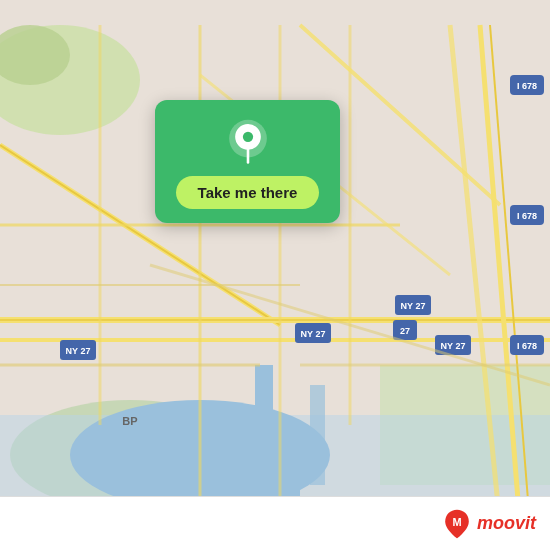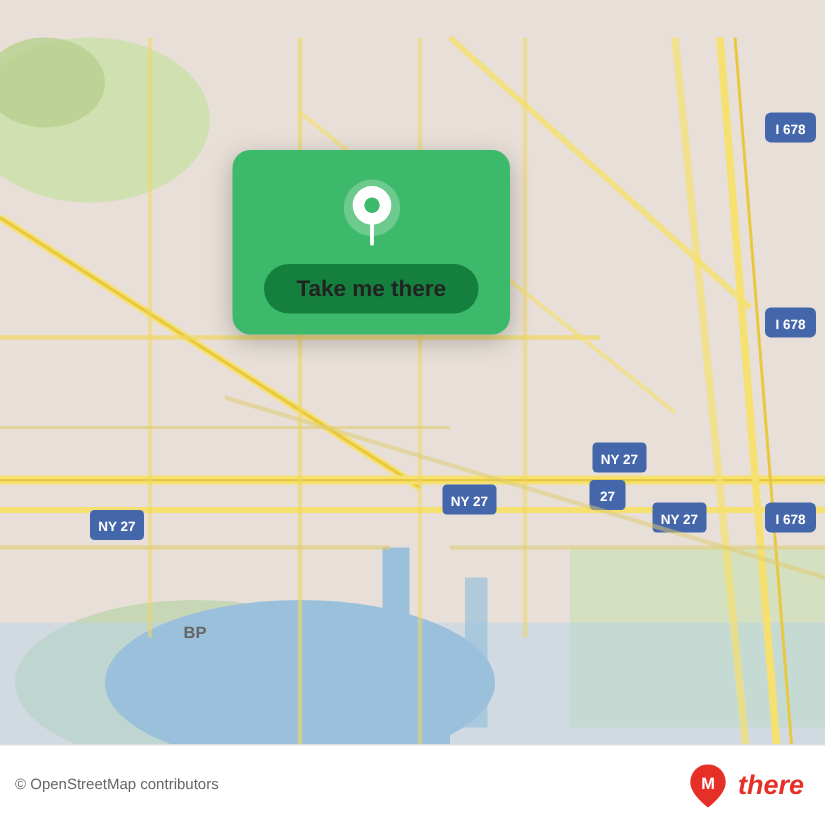--- a/index.html
+++ b/index.html
@@ -42,21 +42,21 @@
       cursor: pointer;
     }
 
     #marker-icon {
       width: 48px;
       height: 48px;
       margin-bottom: 10px;
     }
 
     #take-me-there-btn {
-      background: #15803d;
+      background: #bef264;
       color: #222;
       border: none;
       border-radius: 20px;
       padding: 8px 22px;
       font-size: 15px;
       font-weight: 600;
       cursor: pointer;
       white-space: nowrap;
     }
 
@@ -189,25 +189,24 @@
       <circle cx="24" cy="24" r="22" fill="white" opacity="0.25"></circle>
       <circle cx="24" cy="22" r="14" fill="white" stroke="white" stroke-width="2"></circle>
       <circle cx="24" cy="22" r="6" fill="#3cb96a"></circle>
       <path d="M24 36 L24 52" stroke="white" stroke-width="3" stroke-linecap="round"></path>
     </svg>
     <button id="take-me-there-btn">Take me there</button>
   </div>
 
   <div id="bottom-bar">
     <div id="bottom-left">
-      <span id="osm-credit">© OpenStreetMap contributors</span>
     </div>
     <div id="moovit-logo">
 
       <svg id="moovit-icon" viewBox="0 0 32 38" xmlns="http://www.w3.org/2000/svg">
         <path d="M16 2 C8 2 2 8 2 16 C2 26 16 36 16 36 C16 36 30 26 30 16 C30 8 24 2 16 2Z" fill="#e63027"></path>
         <text x="16" y="21" text-anchor="middle" fill="white" font-size="13" font-weight="bold">M</text>
       </svg>
-      <span id="moovit-text">there</span>
+      <span id="moovit-text">moovit</span>
     </div>
   </div>
 
 </div>
 
 </body></html>

